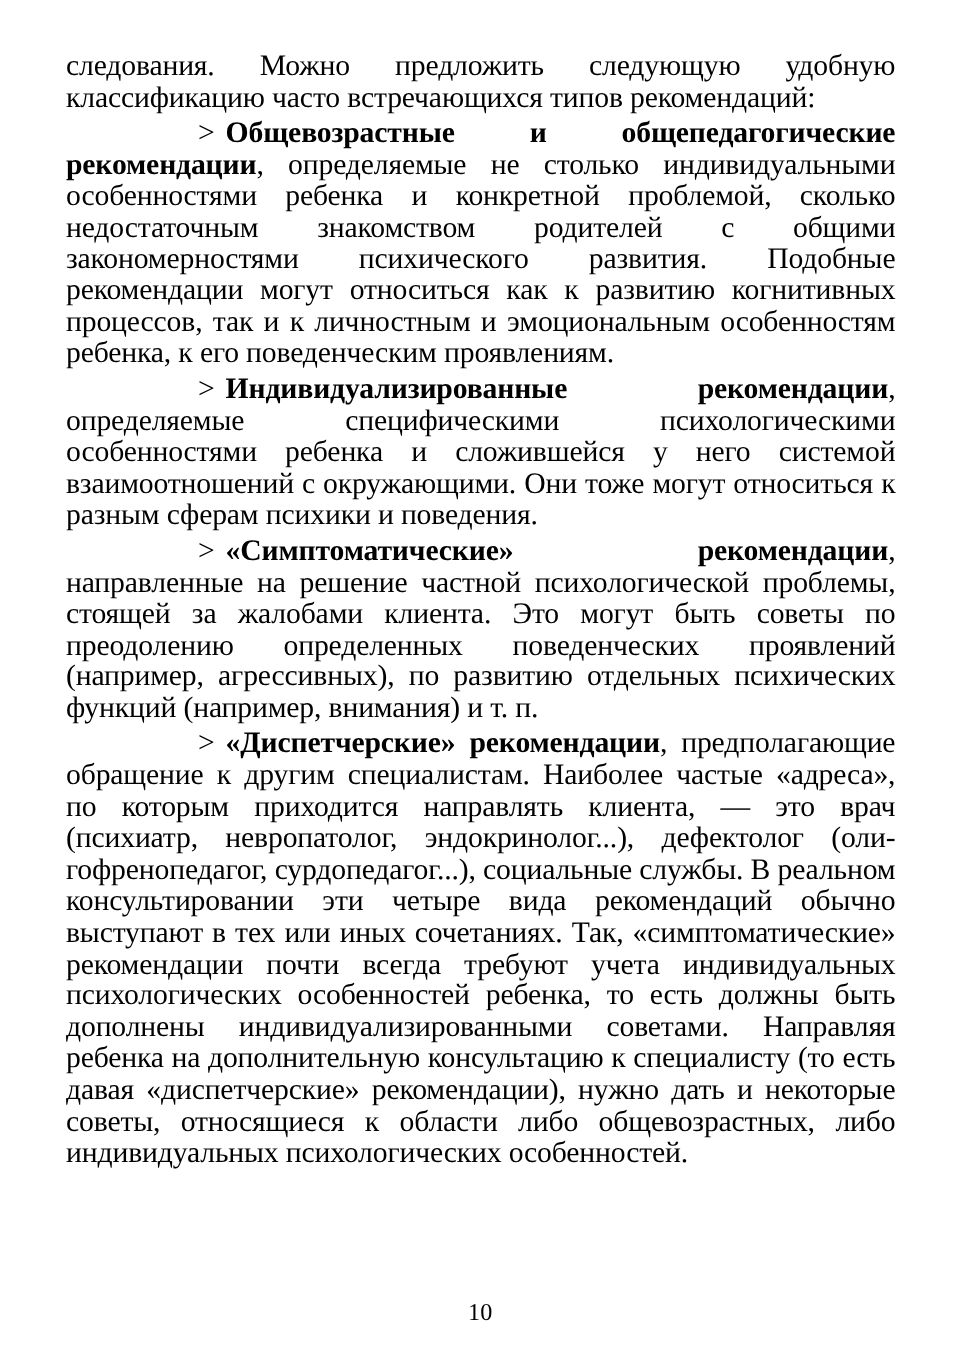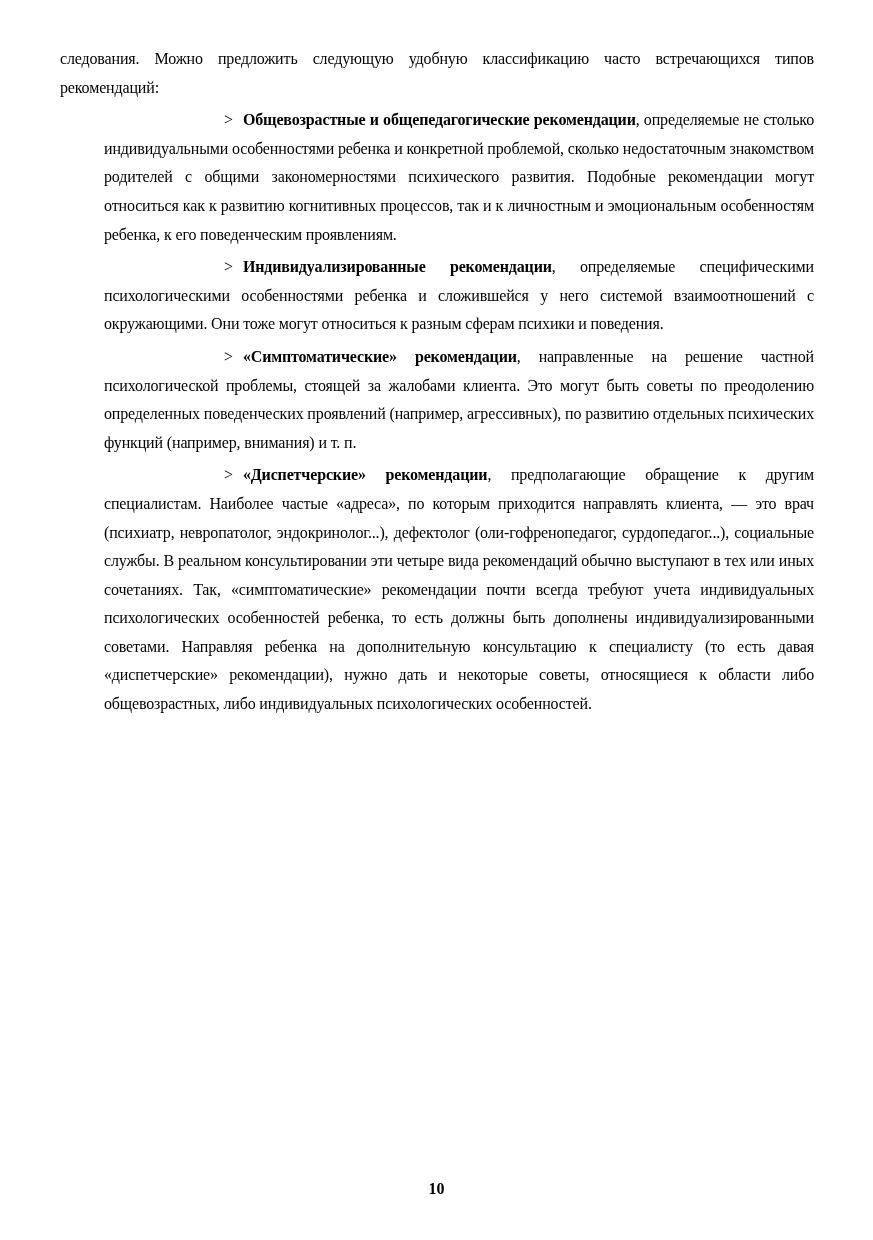--- a/index.html
+++ b/index.html
@@ -16,49 +16,48 @@
       font-family: "Liberation Serif", serif;
     }
     .page {
       position: absolute;
       left: 60px;
       top: 45px;
       width: 754px;
     }
     .para {
       margin: 0;
-      font-size: 16px;
+      font-size: 27px;
       line-height: 28.6px;
       text-align: justify;
       letter-spacing: -0.15px;
     }
     .para.item {
       text-indent: 60px;
       margin-top: 4px;
-      margin-left: 44px;
     }
     .para.cont {
       text-indent: 0;
     }
     .marker {
       display: inline-block;
       margin-right: 10px;
       font-weight: normal;
     }
     .term {
       font-weight: bold;
     }
     .page-number {
       position: absolute;
       left: 0;
       width: 873px;
       top: 1180px;
       text-align: center;
-      font-weight: bold;
-      font-size: 16px;
+      font-weight: normal;
+      font-size: 22px;
       font-family: "Liberation Serif", serif;
     }
   </style>
 </head>
 <body>
 
 <div class="page">
   <p class="para cont">следования. Можно предложить следующую удобную классификацию часто встречающихся типов рекомендаций:</p>
 
   <p class="para item">

